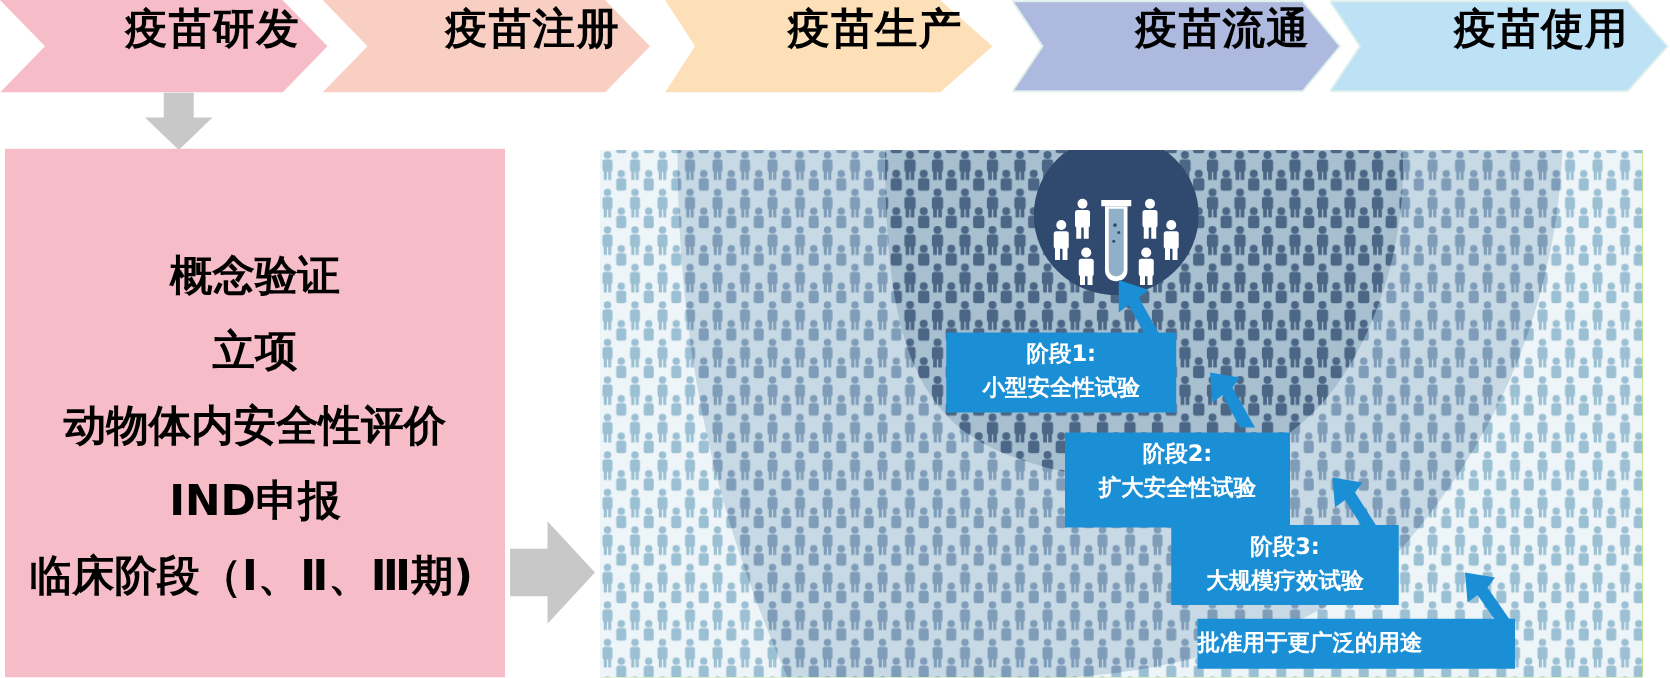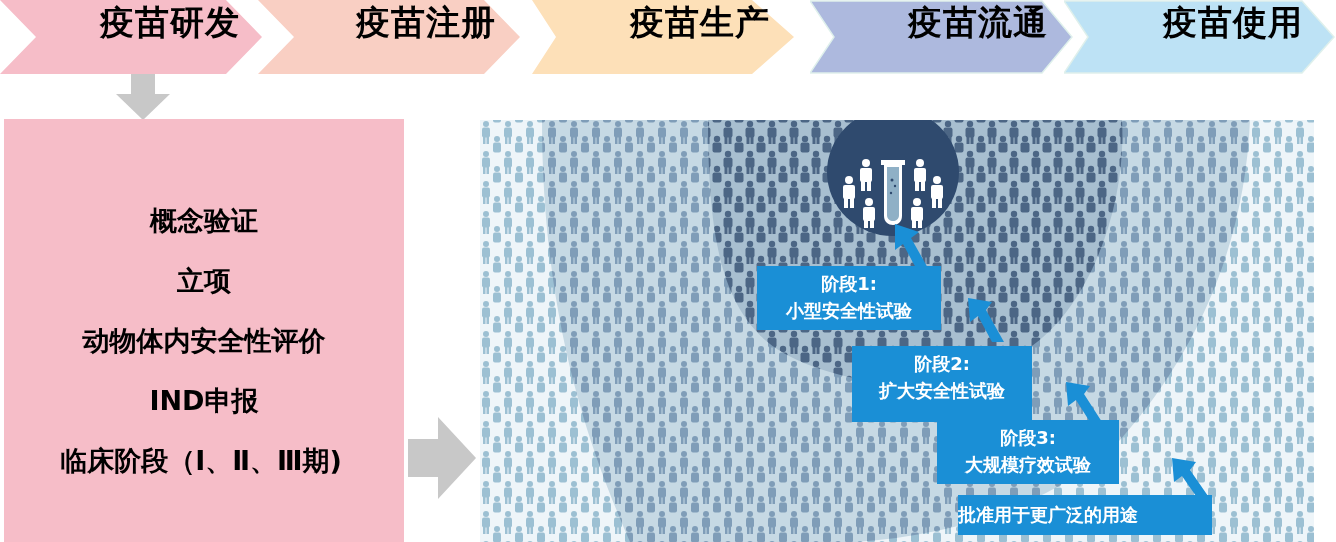--- a/index.html
+++ b/index.html
@@ -20,21 +20,21 @@
   .down-arrow { position: absolute; left: 116px; top: 74px; width: 54px; height: 46px; }
 
   
   .detail-box {
     position: absolute; left: 4px; top: 119px; width: 400px; height: 423px;
     background: #f6bdc8;
     display: flex; flex-direction: column; align-items: center; justify-content: center;
     padding-top: 20px; box-sizing: border-box;
   }
   .detail-item {
-    font-weight: bold; font-size: 27px; color: #000; line-height: 60px; white-space: nowrap;
+    font-weight: bold; font-size: 34px; color: #000; line-height: 60px; white-space: nowrap;
   }
   .detail-item.last { margin-left: -6px; text-align: right; }
 
   
   .right-arrow { position: absolute; left: 408px; top: 417px; width: 68px; height: 82px; }
 
   
   .infographic {
     position: absolute; left: 480px; top: 120px; width: 834px; height: 422px; overflow: hidden;
     background: #84cc16;

